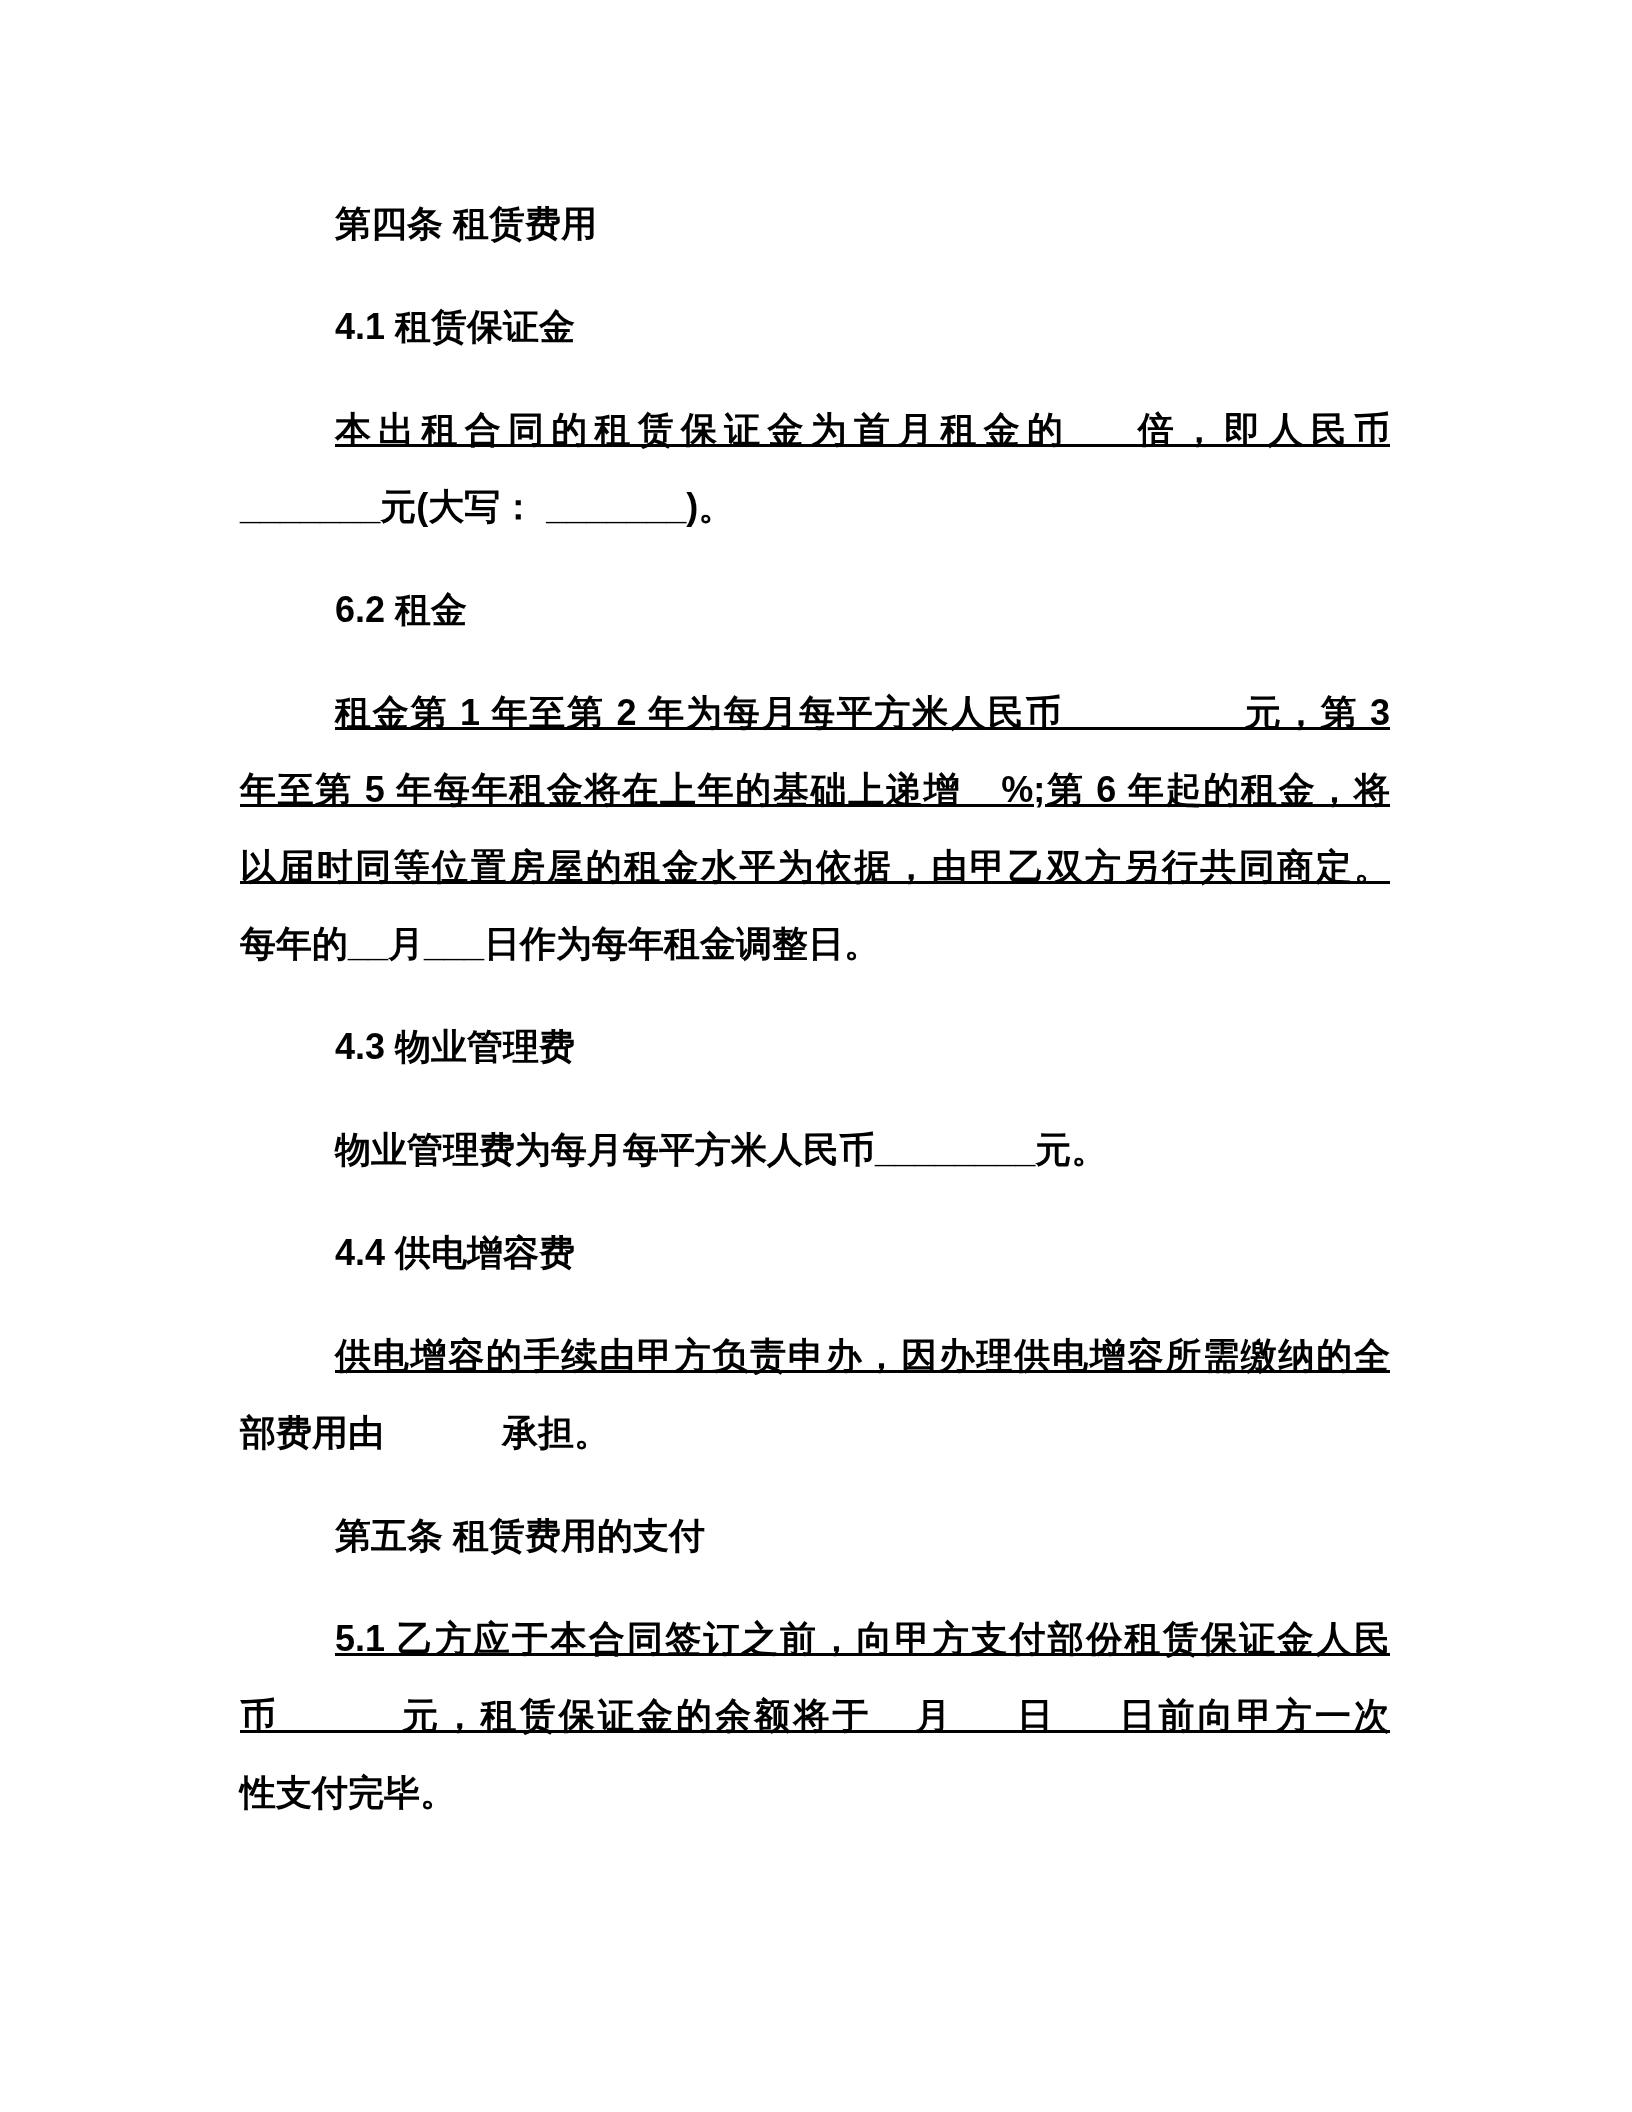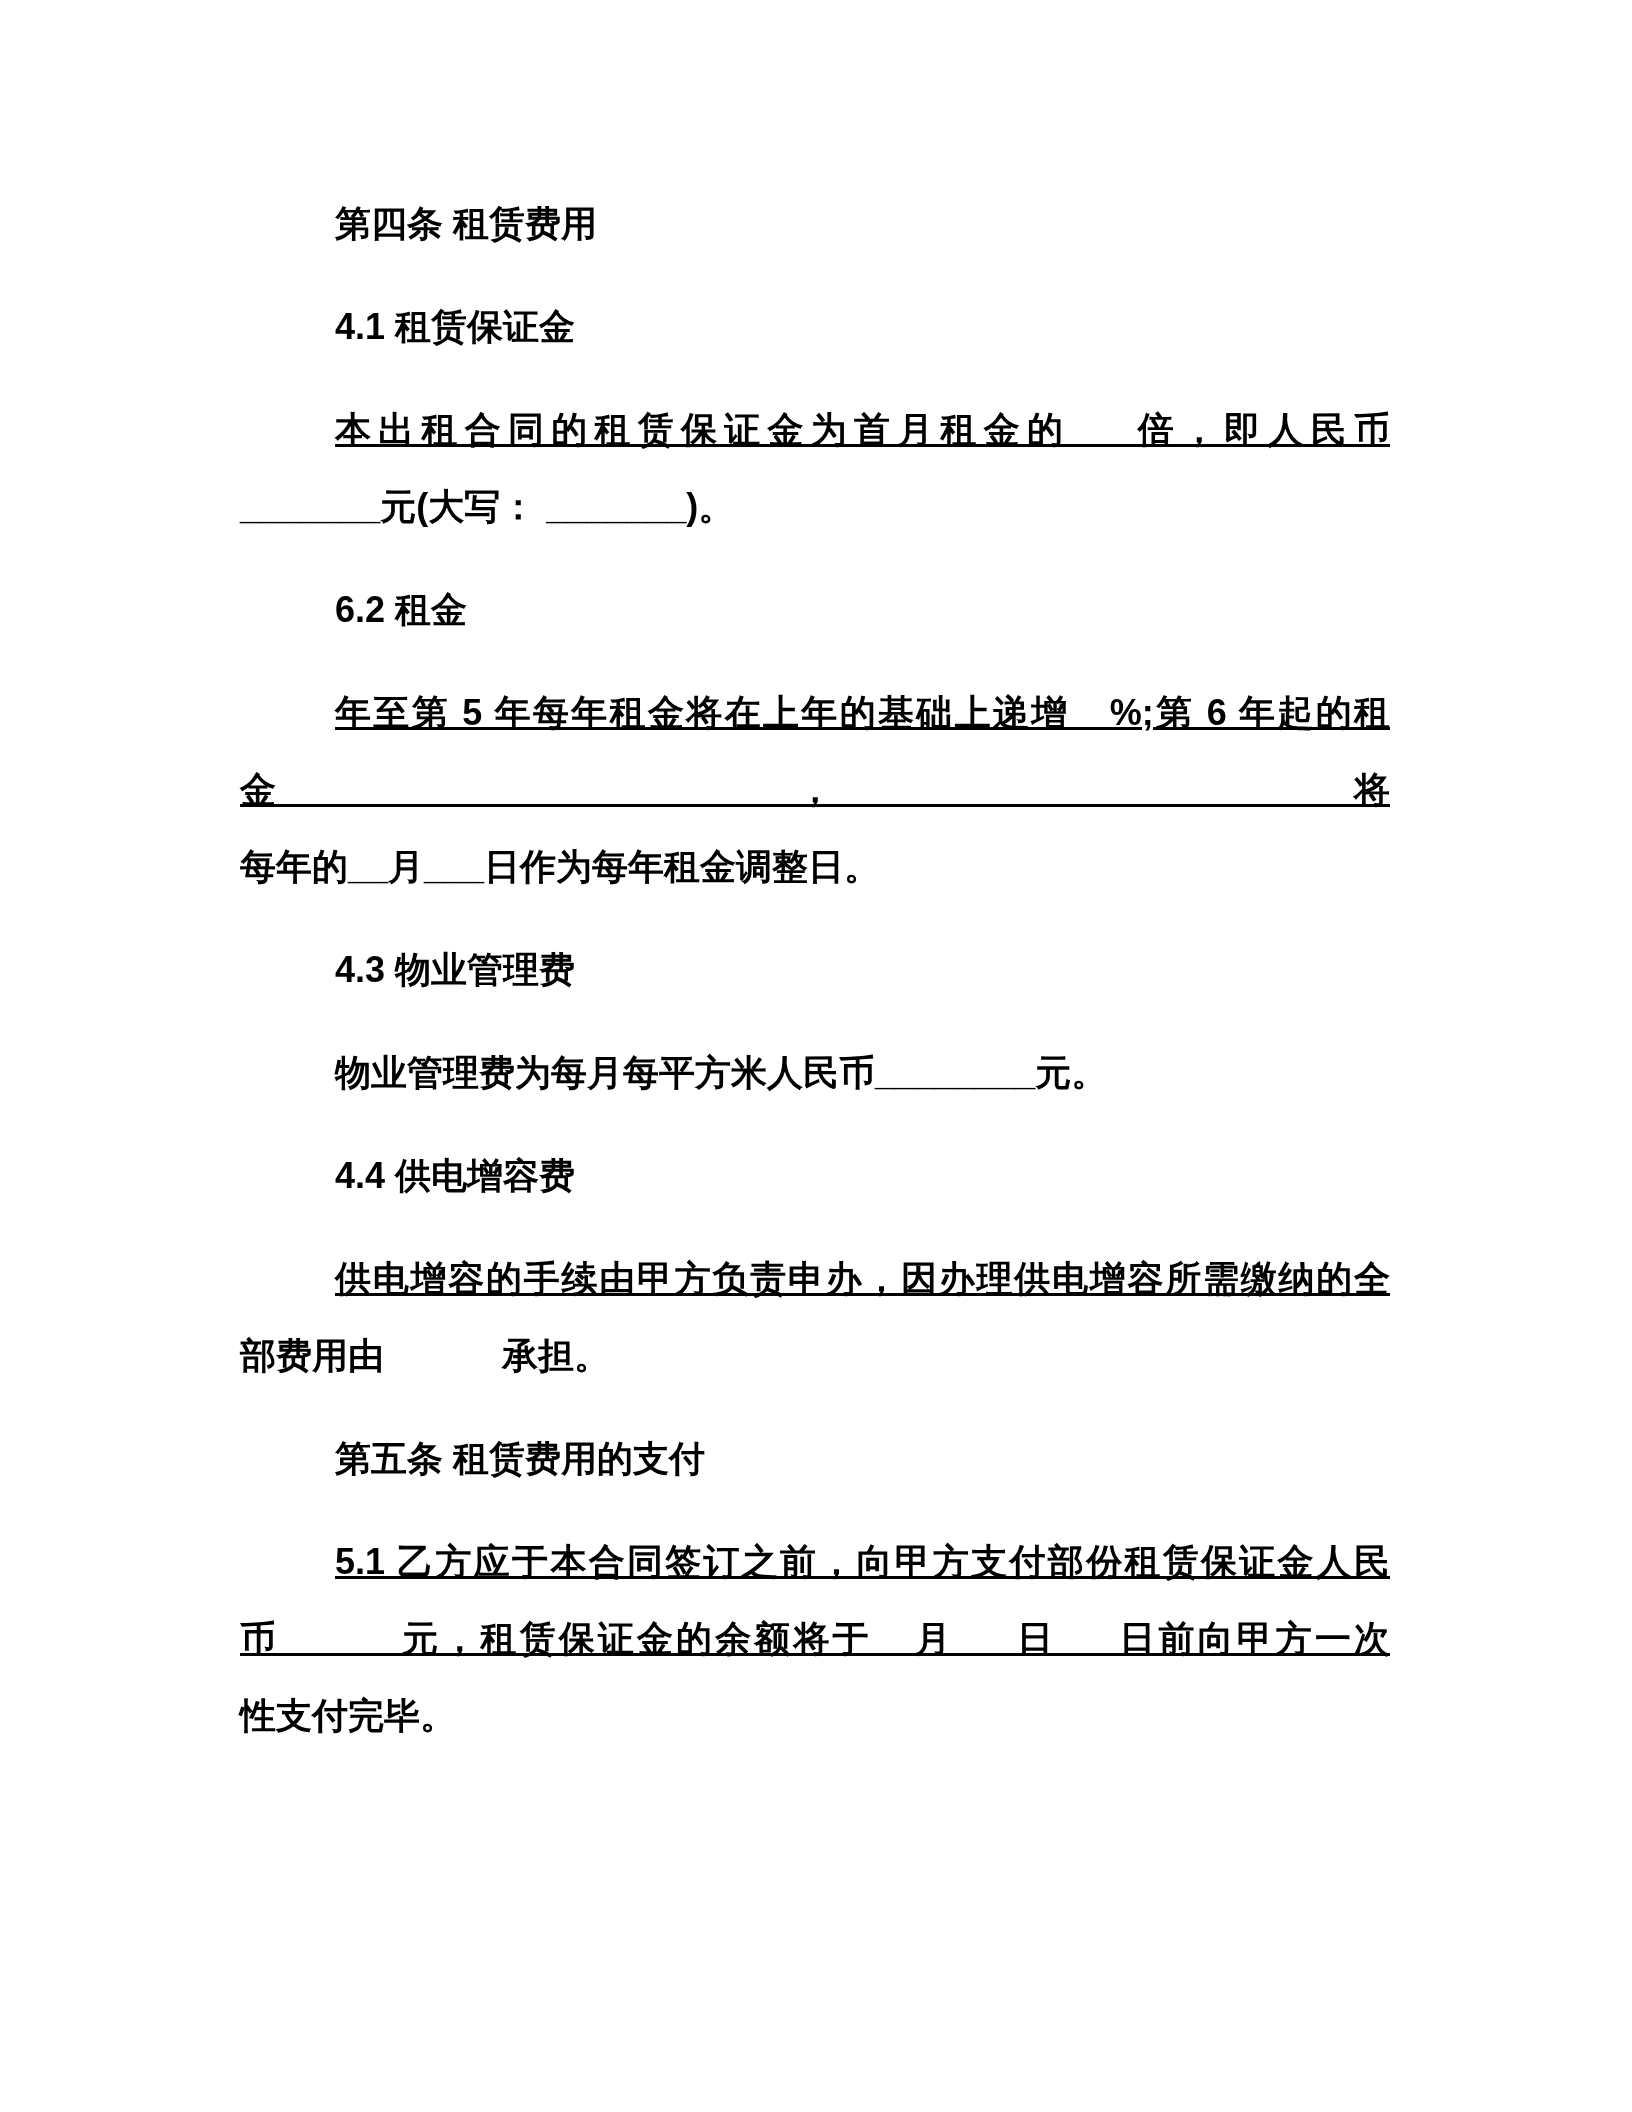--- a/index.html
+++ b/index.html
@@ -51,21 +51,23 @@
         <div class="line">4.1 租赁保证金</div>
       </div>
       <div class="para">
         <div class="line fill">本出租合同的租赁保证金为首月租金的___倍，即人民币</div>
         <div class="line">_______元(大写： _______)。</div>
       </div>
       <div class="para">
         <div class="line">6.2 租金</div>
       </div>
       <div class="para">
+        <div class="line fill">租金第 1 年至第 2 年为每月每平方米人民币_________元，第 3</div>
         <div class="line fill">年至第 5 年每年租金将在上年的基础上递增__%;第 6 年起的租金，将</div>
+        <div class="line fill">以届时同等位置房屋的租金水平为依据，由甲乙双方另行共同商定。</div>
         <div class="line">每年的__月___日作为每年租金调整日。</div>
       </div>
       <div class="para">
         <div class="line">4.3 物业管理费</div>
       </div>
       <div class="para">
         <div class="line">物业管理费为每月每平方米人民币________元。</div>
       </div>
       <div class="para">
         <div class="line">4.4 供电增容费</div>

